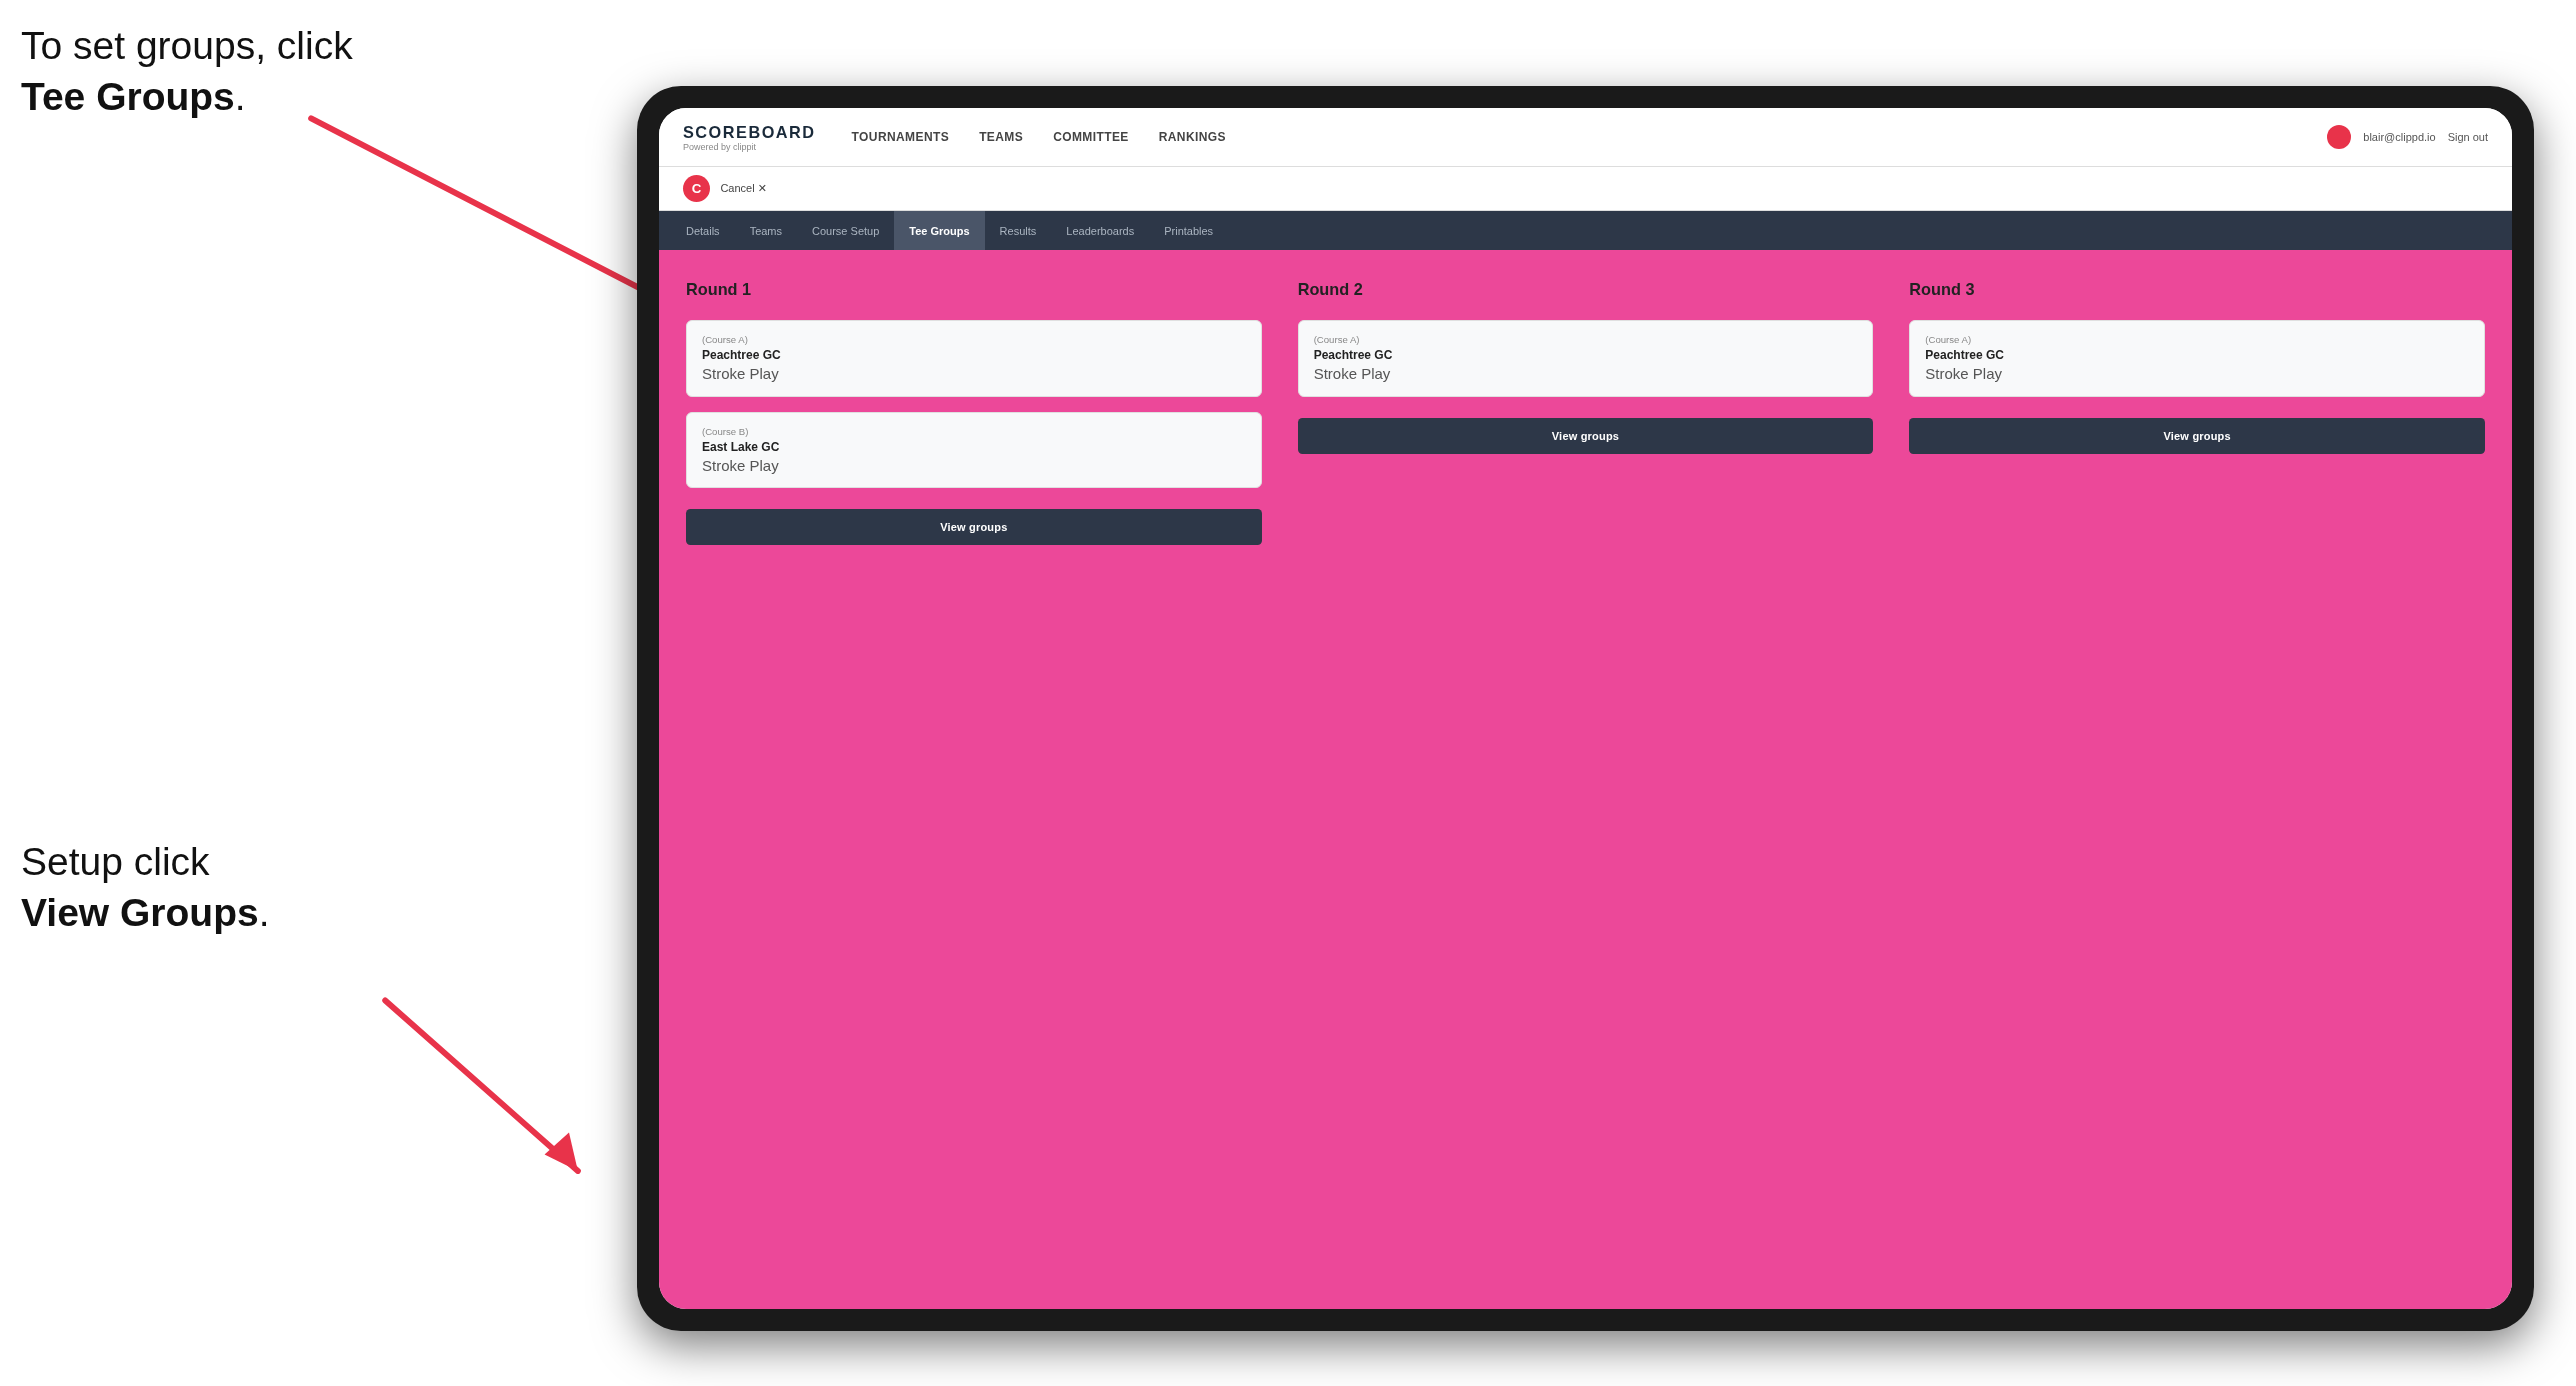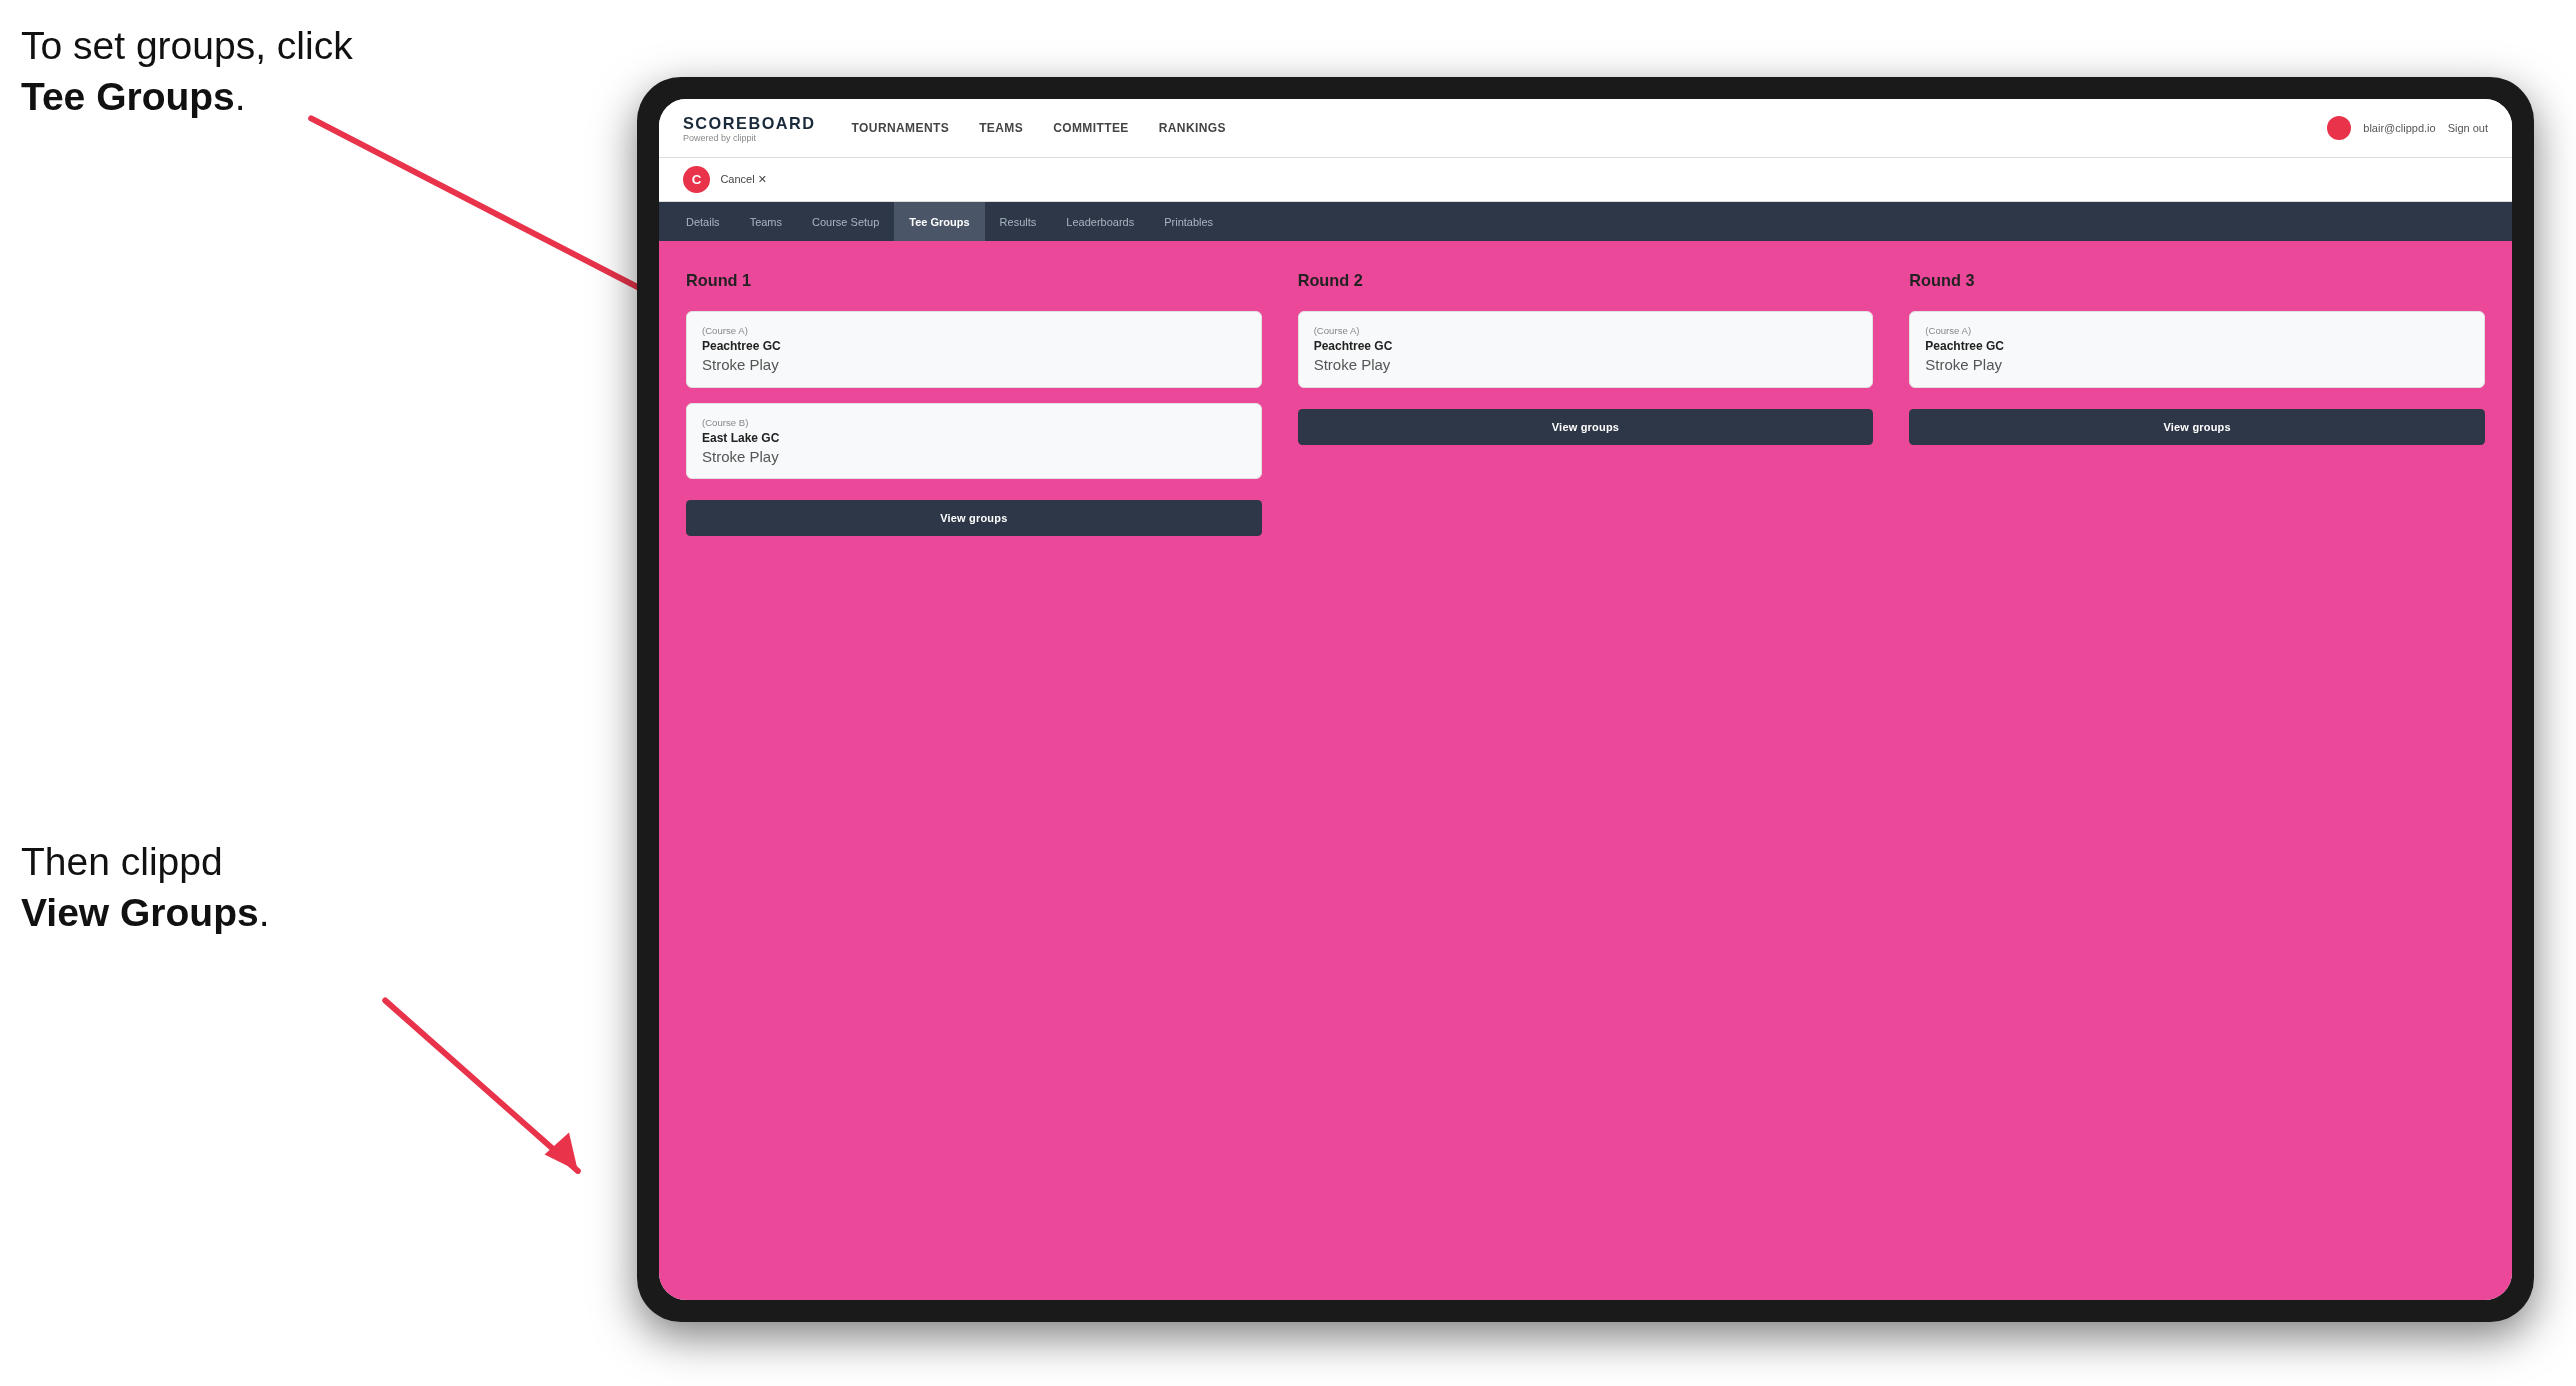--- a/index.html
+++ b/index.html
@@ -50,21 +50,21 @@
       top: 956px;
       left: 237px;
       width: 415px;
       height: 252px;
       pointer-events: none;
     }
 
     
     .tablet {
       position: absolute;
-      top: 77px;
+      top: 86px;
       left: 637px;
       width: 1897px;
       height: 1245px;
       background: #1a1a1a;
       border-radius: 44px;
       padding: 22px;
       box-shadow: 0 15px 44px rgba(0,0,0,0.5);
     }
 
     .tablet-screen {
@@ -287,21 +287,21 @@
   <span>To set groups, click</span><br>
   <span class="bold">Tee Groups</span><span>.</span>
 </div>
 
 <svg class="arrow-top arrow-svg" viewBox="0 0 820 430" xmlns="http://www.w3.org/2000/svg" style="position:absolute;top:59px;left:237px;width:608px;height:319px;">
   <line x1="100" y1="80" x2="700" y2="390" stroke="#e8334a" stroke-width="8" stroke-linecap="round"></line>
   <polygon points="700,390 660,355 720,345" fill="#e8334a"></polygon>
 </svg>
 
 <div class="instruction-bottom">
-  <span>Then clippd</span><br>
+  <span>Setup click</span><br>
   <span class="bold">View Groups</span><span>.</span>
 </div>
 
 <svg class="arrow-bottom arrow-svg" viewBox="0 0 560 340" xmlns="http://www.w3.org/2000/svg" style="position:absolute;top:956px;left:237px;width:415px;height:252px;">
   <line x1="200" y1="60" x2="460" y2="290" stroke="#e8334a" stroke-width="8" stroke-linecap="round"></line>
   <polygon points="460,290 415,268 448,238" fill="#e8334a"></polygon>
 </svg>
 
 <div class="tablet">
   <div class="tablet-screen">

